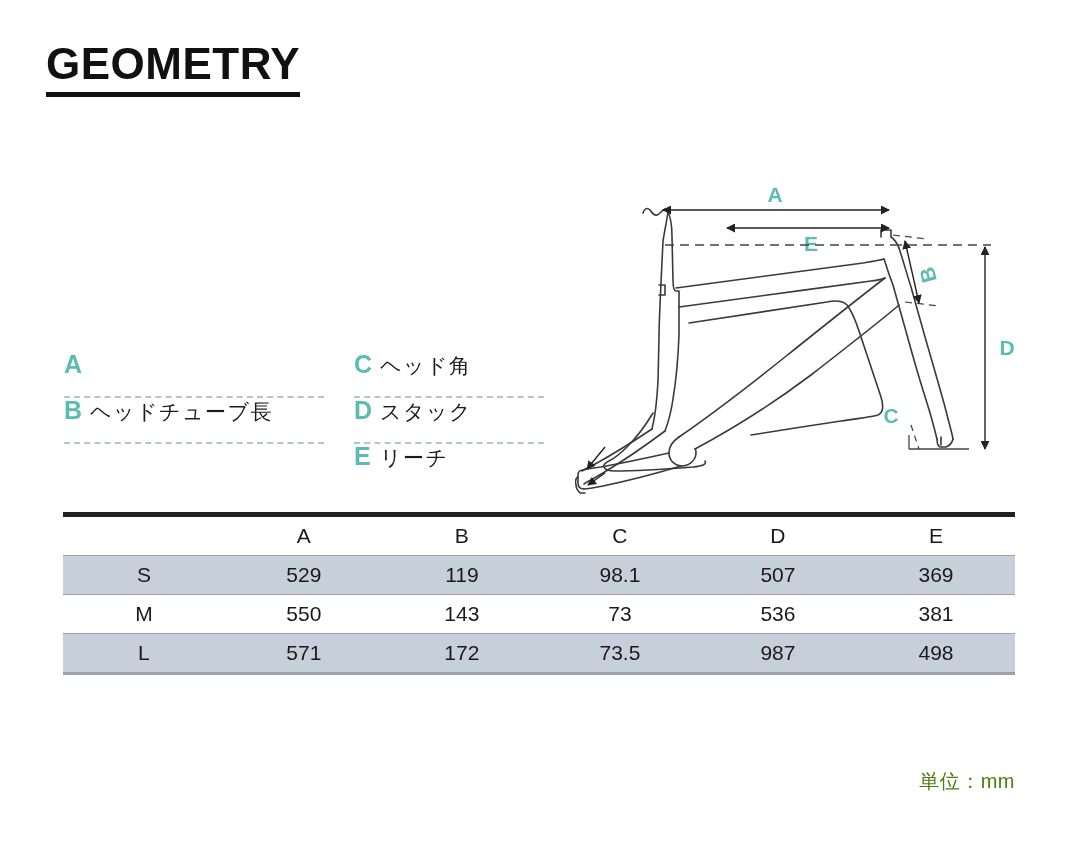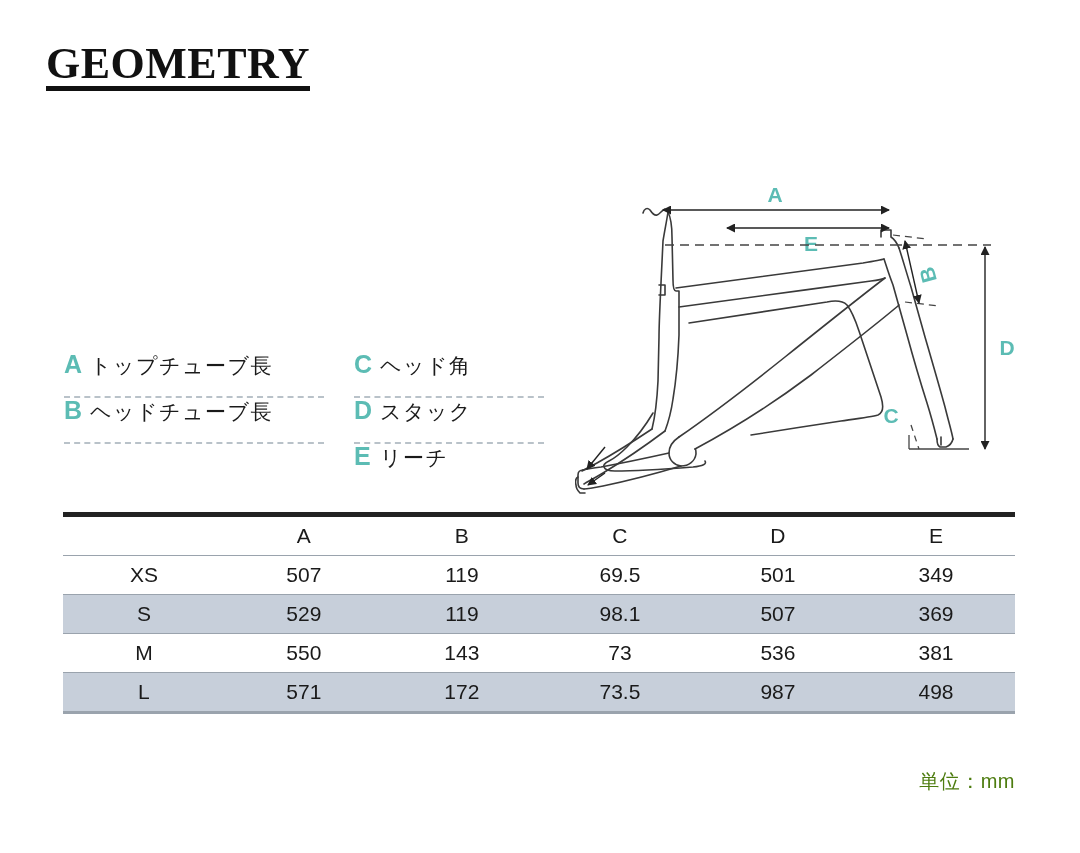--- a/index.html
+++ b/index.html
@@ -19,23 +19,23 @@
   
   #page-title {
     position: absolute;
     left: 46px;
     top: 42px;
     font-size: 44px;
     font-weight: bold;
     letter-spacing: 0.5px;
     line-height: 1;
     color: #111111;
+    padding-bottom: 6px;
     border-bottom: 5px solid #111111;
     display: inline-block;
-    font-family: Liberation Serif, serif;
   }
 
   
   #legend {
     position: absolute;
     left: 64px;
     top: 352px;
     width: 480px;
   }
   .legend-col {
@@ -145,21 +145,20 @@
 <body>
 
 <div id="page-title">GEOMETRY</div>
 
 <div id="legend">
 
   <div class="legend-col" id="legend-col-left">
 
     <div class="legend-row with-rule">
       <span class="legend-key">A</span>
-      <span class="legend-label">トップチューブ長</span>
     </div>
 
     <div class="legend-row with-rule">
       <span class="legend-key">B</span>
       <span class="legend-label">ヘッドチューブ長</span>
     </div>
 
   </div>
 
   <div class="legend-col" id="legend-col-right">
@@ -290,28 +289,20 @@
     <tr class="letters-row">
       <td></td>
       <td>A</td>
       <td>B</td>
       <td>C</td>
       <td>D</td>
       <td>E</td>
     </tr>
 
 
-    <tr class="data-row">
-      <td>XS</td>
-      <td>507</td>
-      <td>119</td>
-      <td>69.5</td>
-      <td>501</td>
-      <td>349</td>
-    </tr>
 
     <tr class="data-row shaded">
       <td>S</td>
       <td>529</td>
       <td>119</td>
       <td>98.1</td>
       <td>507</td>
       <td>369</td>
     </tr>
 

